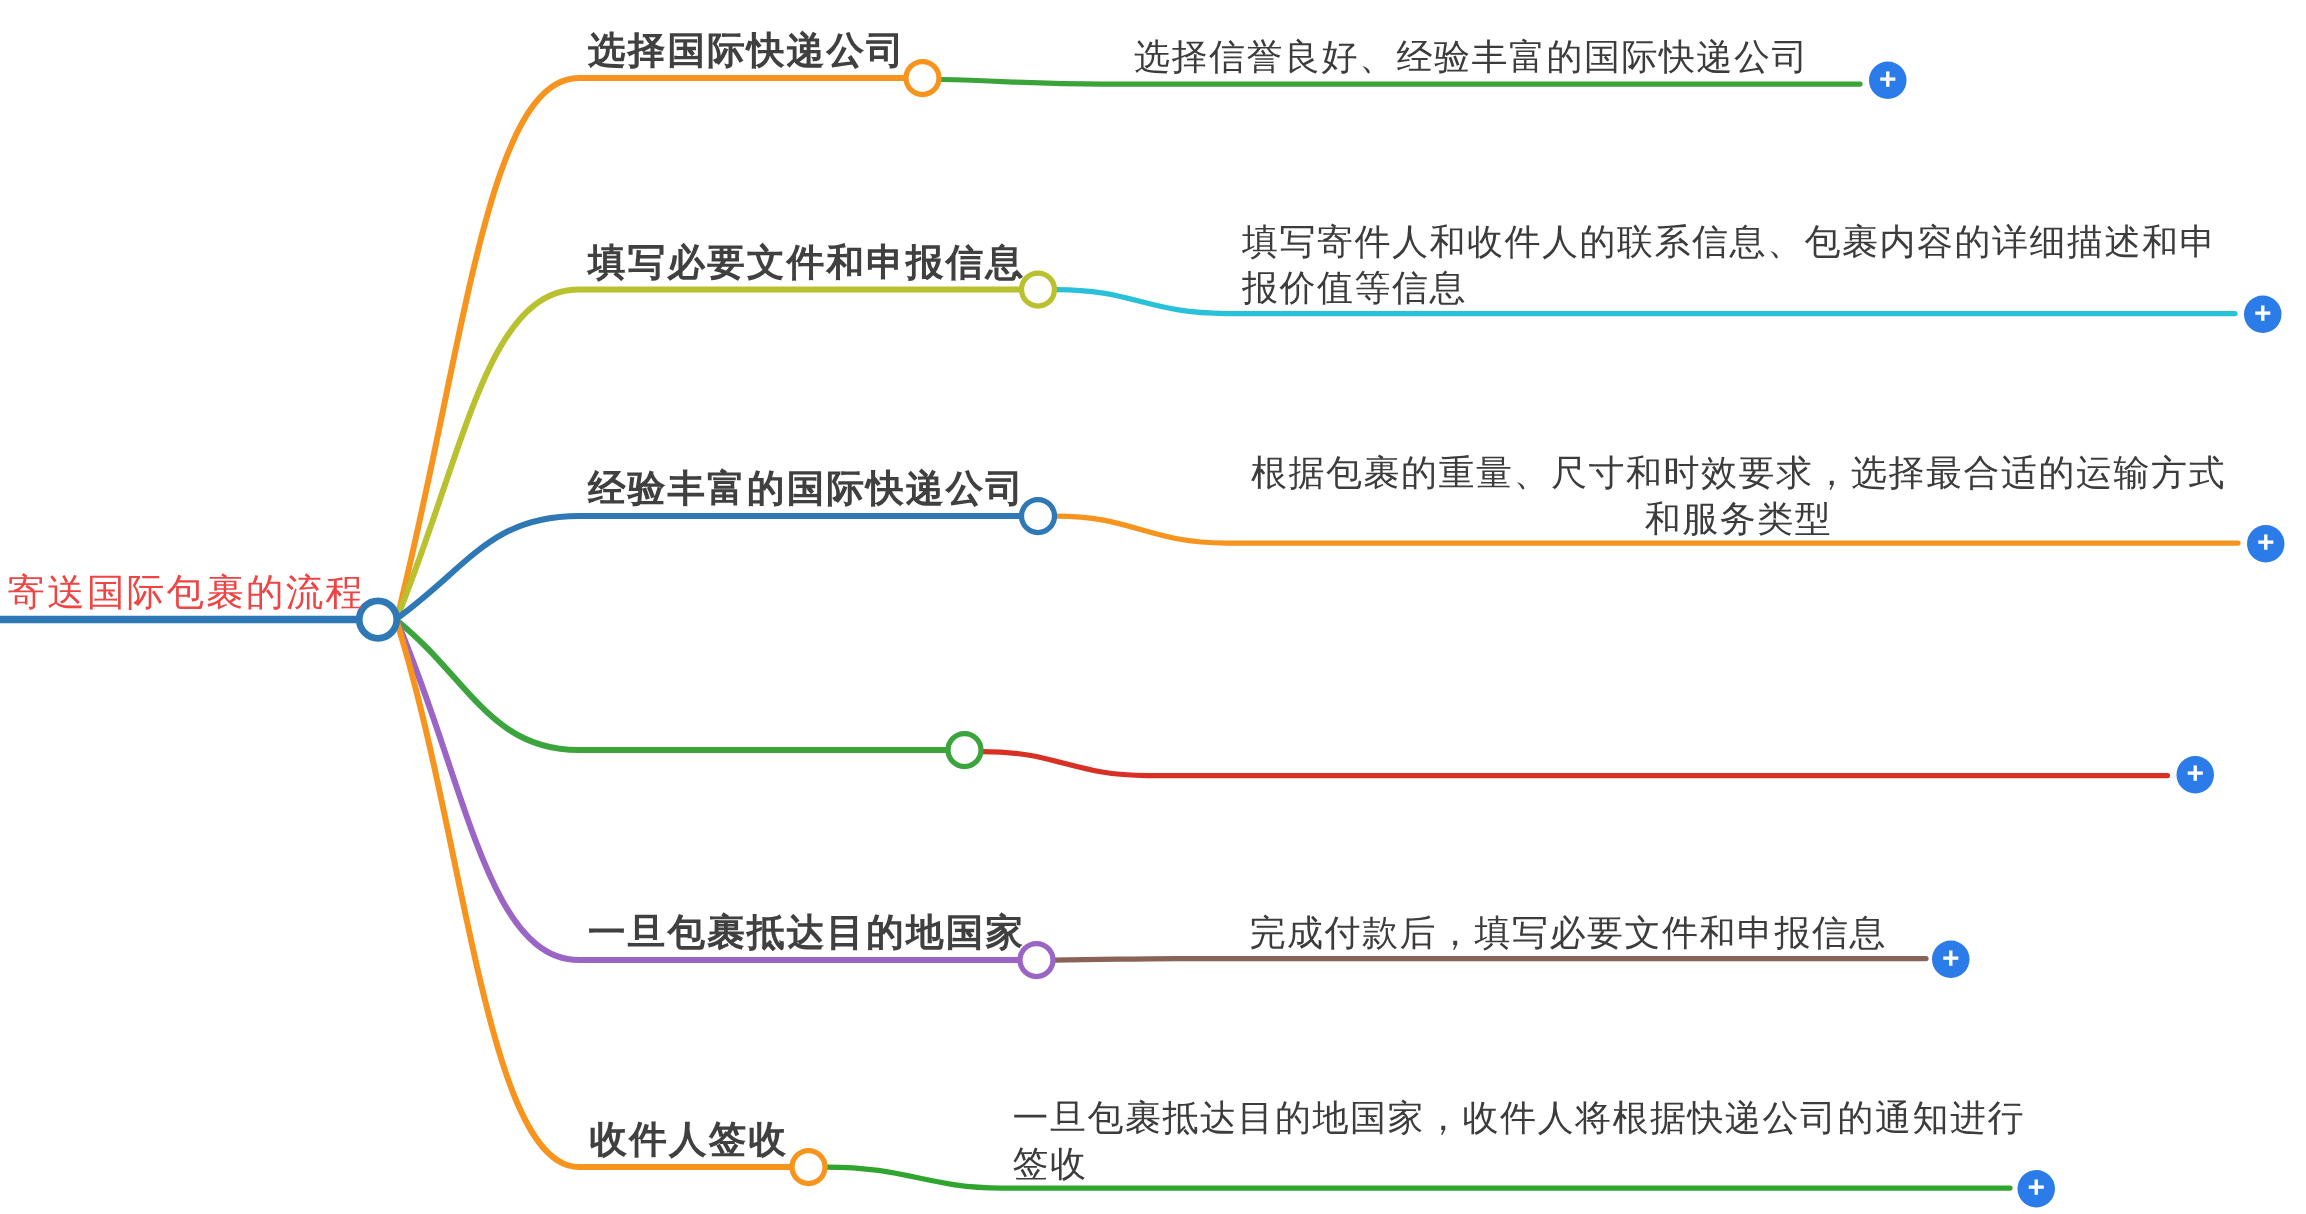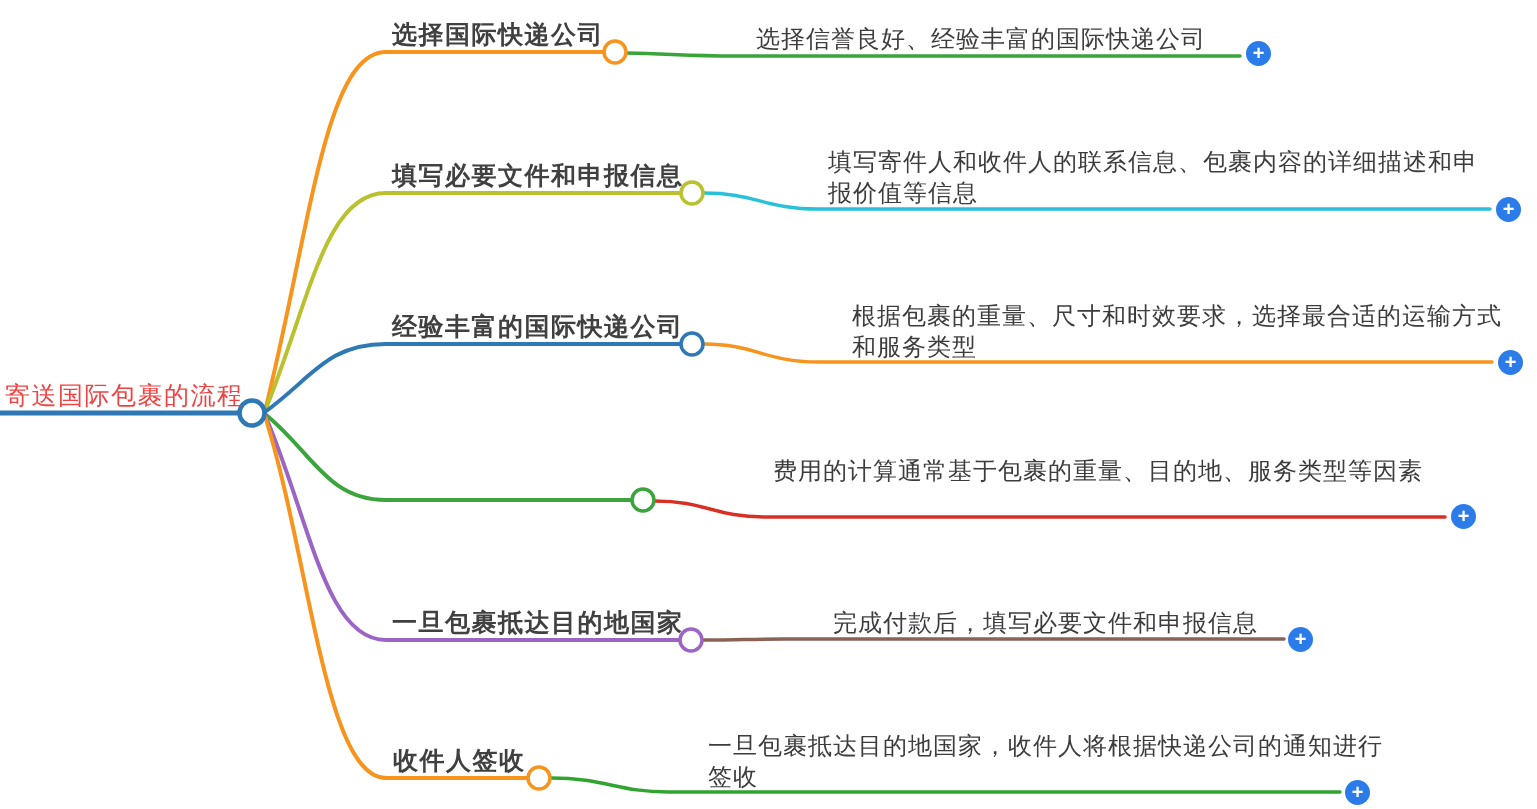--- a/index.html
+++ b/index.html
@@ -105,24 +105,23 @@
   <div class="node-label root-label" style="left:5px; top:380px;">寄送国际包裹的流程</div>
 
   <div class="node-label branch-title" style="left:392px; top:19px;">选择国际快递公司</div>
   <div class="node-label branch-title" style="left:392px; top:160px;">填写必要文件和申报信息</div>
   <div class="node-label branch-title" style="left:392px; top:311px;">经验丰富的国际快递公司</div>
   <div class="node-label branch-title" style="left:392px; top:607px;">一旦包裹抵达目的地国家</div>
   <div class="node-label branch-title" style="left:393px; top:745px;">收件人签收</div>
 
   <div class="leaf-desc" style="left:756px; top:24px; width:500px; white-space:nowrap;">选择信誉良好、经验丰富的国际快递公司</div>
   <div class="leaf-desc" style="left:828px; top:147px; width:662px;">填写寄件人和收件人的联系信息、包裹内容的详细描述和申报价值等信息</div>
-  <div class="leaf-desc" style="left:852px; top:301px; width:662px;">根据包裹的重量、尺寸和时效要求，选择最合适的运输方式和服务类型</div>
-  <div class="leaf-desc" style="left:773px; top:456px; width:675px;">费用的计算通常基于包裹的重量、目的地、服务类型等因素</div>
+  <div class="leaf-desc" style="left:828px; top:301px; width:662px;text-align:center;">根据包裹的重量、尺寸和时效要求，选择最合适的运输方式和服务类型</div>
   <div class="leaf-desc" style="left:833px; top:608px; width:470px; white-space:nowrap;">完成付款后，填写必要文件和申报信息</div>
-  <div class="leaf-desc" style="left:675px; top:731px; width:682px;margin-left:33px;">一旦包裹抵达目的地国家，收件人将根据快递公司的通知进行签收</div>
+  <div class="leaf-desc" style="left:675px; top:731px; width:682px;">一旦包裹抵达目的地国家，收件人将根据快递公司的通知进行签收</div>
 
   <div class="plus-btn" style="left:1246px; top:41px;">
     <span>+</span>
   </div>
   <div class="plus-btn" style="left:1496px; top:197px;">
     <span>+</span>
   </div>
   <div class="plus-btn" style="left:1498px; top:350px;">
     <span>+</span>
   </div>

